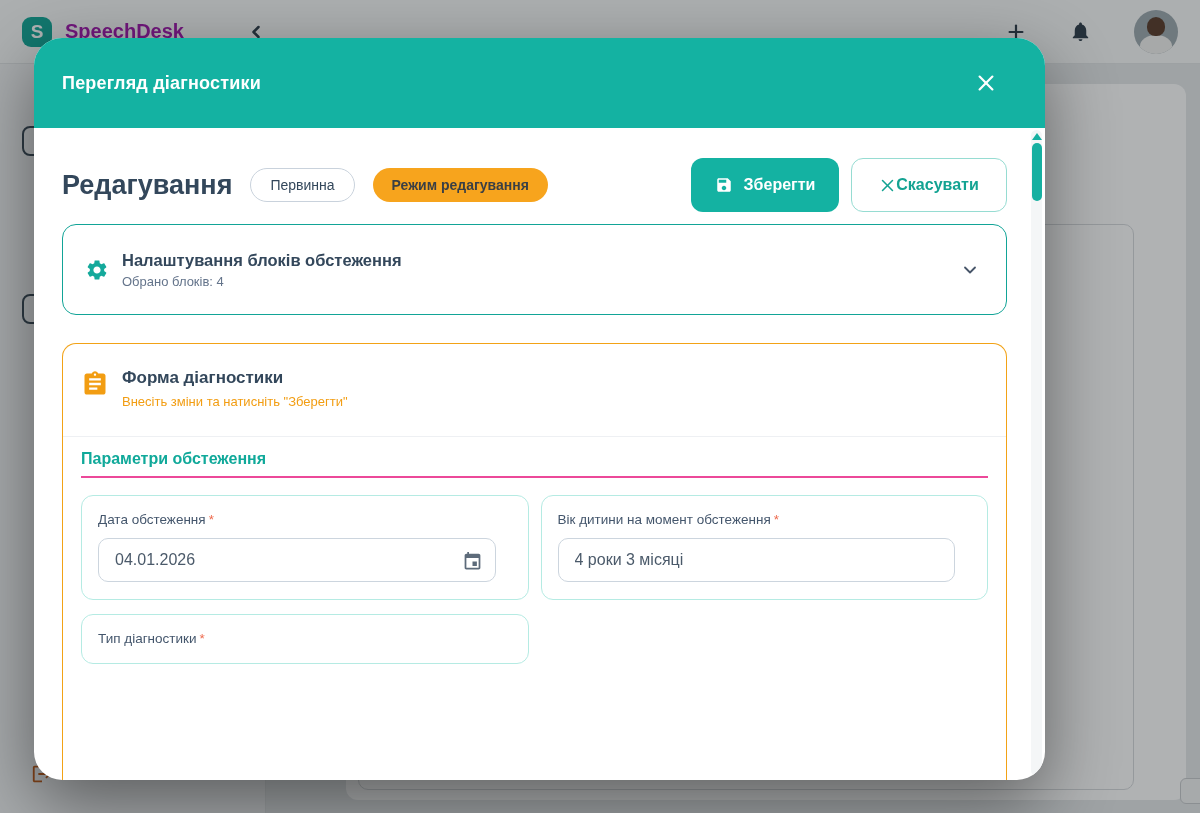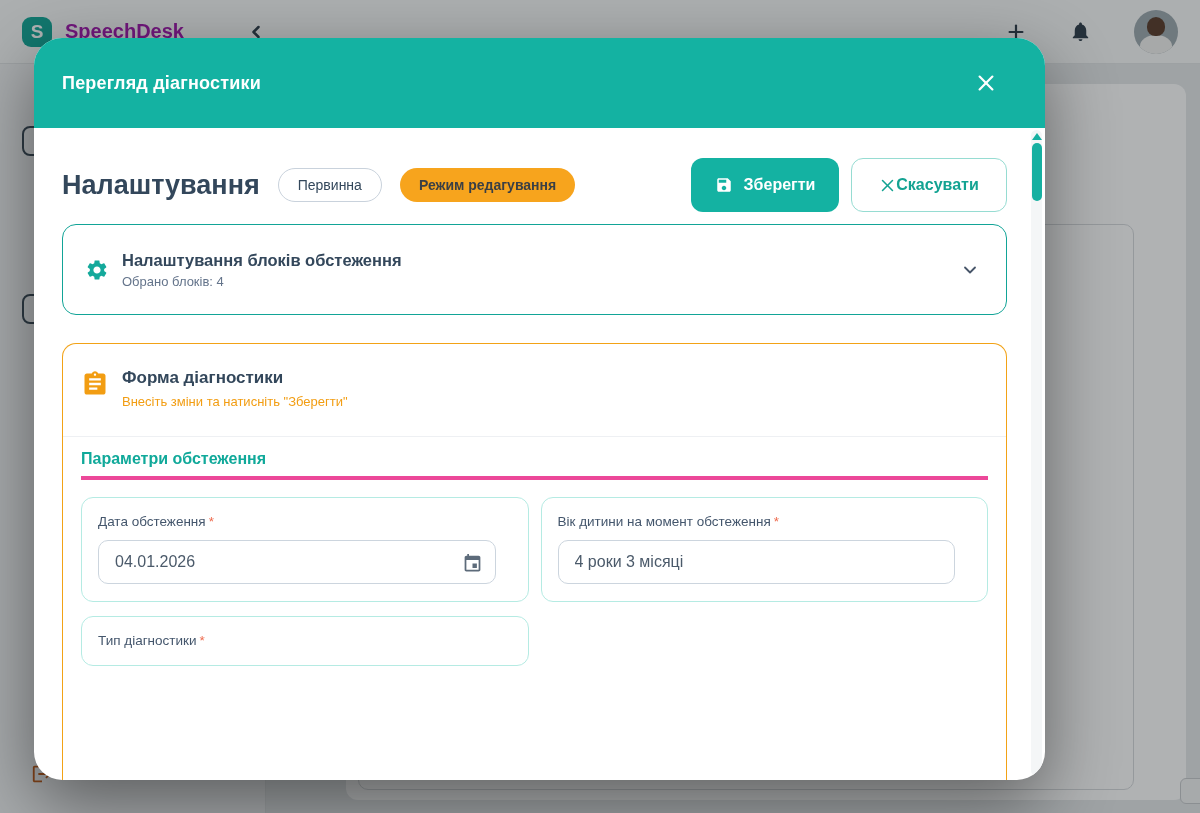--- a/index.html
+++ b/index.html
@@ -80,21 +80,21 @@
     border-radius:14px 14px 0 0; border-bottom:none; background:#fff; }
   .card-head { display:flex; align-items:flex-start; padding:24px 18px 0 18px; height:92px; }
   .card-head-texts { margin-left:13px; }
   .card-title { font-size:17px; font-weight:700; color:#33475b; }
   .card-sub { font-size:13px; color:#f29d12; margin-top:6px; }
   .chip-edit { margin-left:auto; padding:8px 18px; background:#f7a41d;
     border-radius:17px; font-size:14px; font-weight:700; color:#3a3f45; }
   .card-sep { border-bottom:1px solid #eef0f3; }
   .card-content { padding:0 18px; }
   .section-title { margin-top:13px; font-size:16px; font-weight:700; color:#10a99a;
-    padding-bottom:8px; border-bottom:4px solid #ec4899; }
+    padding-bottom:8px; border-bottom:2px solid #ec4899; }
 
   .fields-grid { margin-top:17px; display:grid; grid-template-columns:1fr 1fr;
     column-gap:12px; row-gap:14px; }
   .field-box { border:1.5px solid #b5ebe3; border-radius:12px;
     padding:16px 32px 17px 16px; background:#fff; }
   .field-label { font-size:13.5px; color:#44566c; }
   .req { color:#ee6a4d; margin-left:3px; }
   .input-wrap { position:relative; margin-top:11px; }
   .text-input { width:100%; height:44px; border:1.5px solid #ccd5de; border-radius:10px;
     padding:0 44px 0 16px; font-size:16px; color:#4b5a6a; background:#fff; outline:none;
@@ -180,21 +180,21 @@
             <line x1="5" y1="5" x2="19" y2="19"></line>
             <line x1="19" y1="5" x2="5" y2="19"></line>
           </svg>
       </span>
     </button>
   </div>
 
   <div class="m-body">
 
     <div class="title-row">
-      <h1 class="page-title">Налаштування</h1>
+      <h1 class="page-title">Редагування</h1>
       <span class="chip-outline">Первинна</span>
       <span class="chip-orange">Режим редагування</span>
       <button class="btn-save">
         <span style="display:flex;">
           <svg width="18" height="18" viewBox="0 0 24 24" fill="currentColor">
               <path d="M17 3H5c-1.11 0-2 .9-2 2v14c0 1.1.89 2 2 2h14c1.1 0 2-.9 2-2V7l-4-4zm-5 16c-1.66 0-3-1.34-3-3s1.34-3 3-3 3 1.34 3 3-1.34 3-3 3zm3-10H5V5h10v4z"></path>
             </svg>
         </span>
         <span>Зберегти</span>
       </button>

